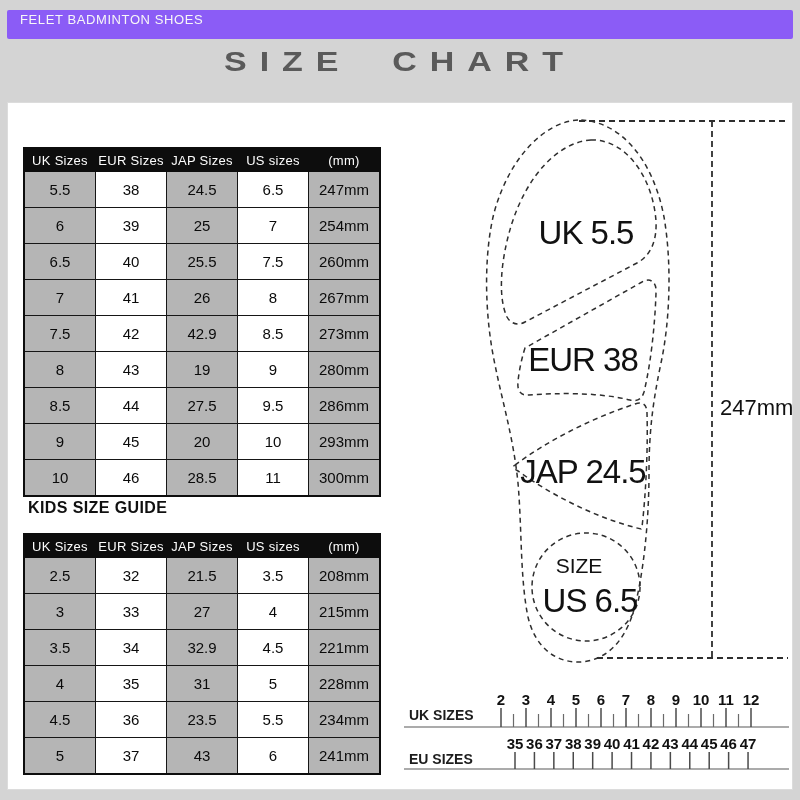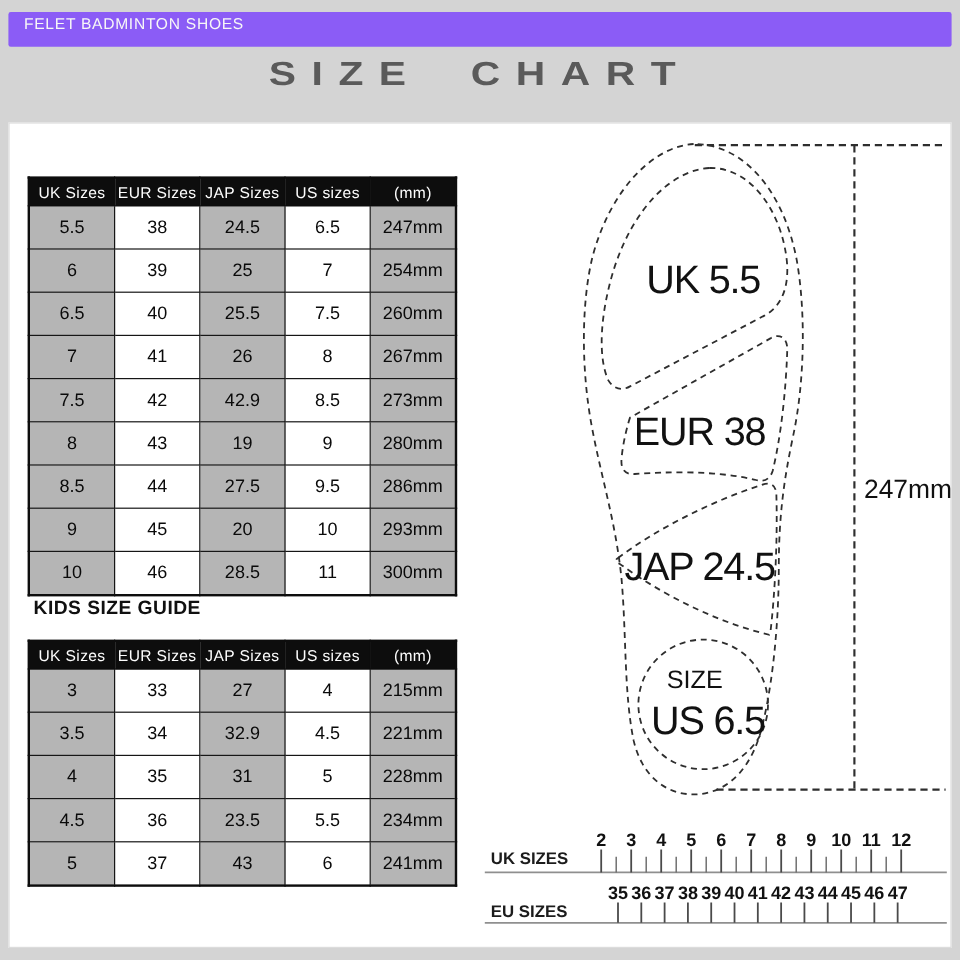--- a/index.html
+++ b/index.html
@@ -156,20 +156,27 @@
         <thead>
           <tr>
             <th>UK Sizes</th>
             <th>EUR Sizes</th>
             <th>JAP Sizes</th>
             <th>US sizes</th>
             <th>(mm)</th>
           </tr>
         </thead>
         <tbody>
+          <tr>
+            <td class="shade">2.5</td>
+            <td>32</td>
+            <td class="shade">21.5</td>
+            <td>3.5</td>
+            <td class="shade">208mm</td>
+          </tr>
           <tr>
             <td class="shade">3</td>
             <td>33</td>
             <td class="shade">27</td>
             <td>4</td>
             <td class="shade">215mm</td>
           </tr>
           <tr>
             <td class="shade">3.5</td>
             <td>34</td>

